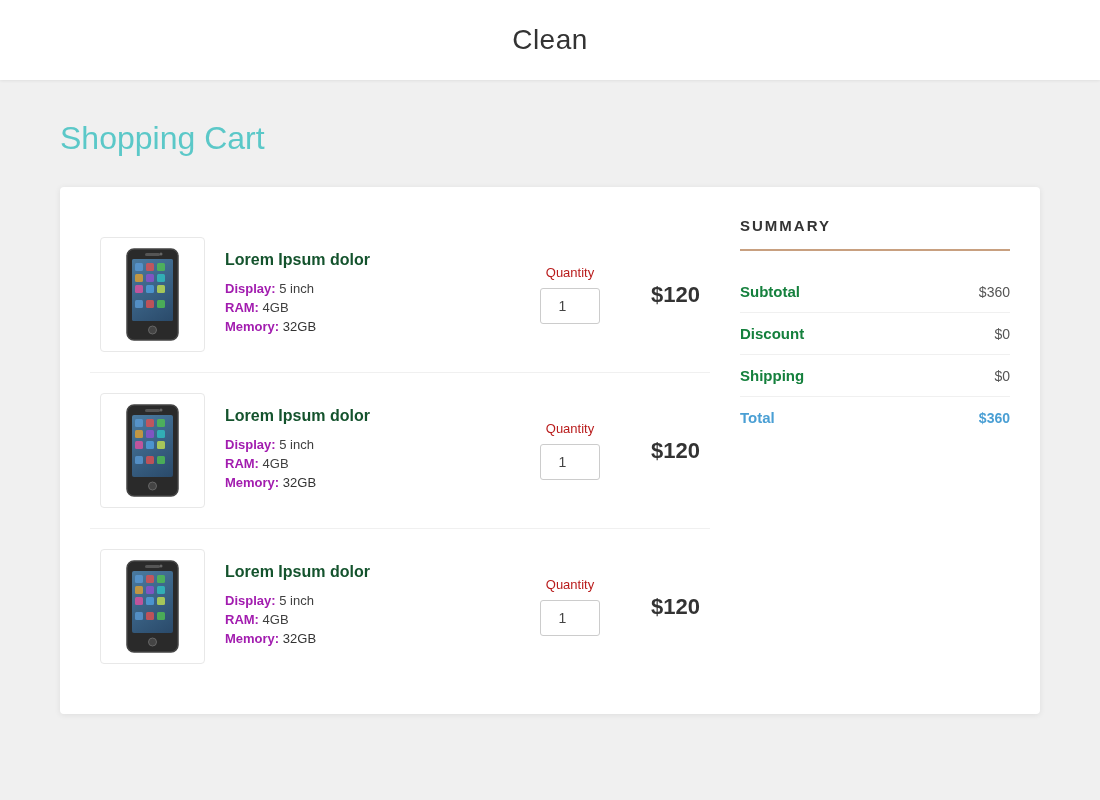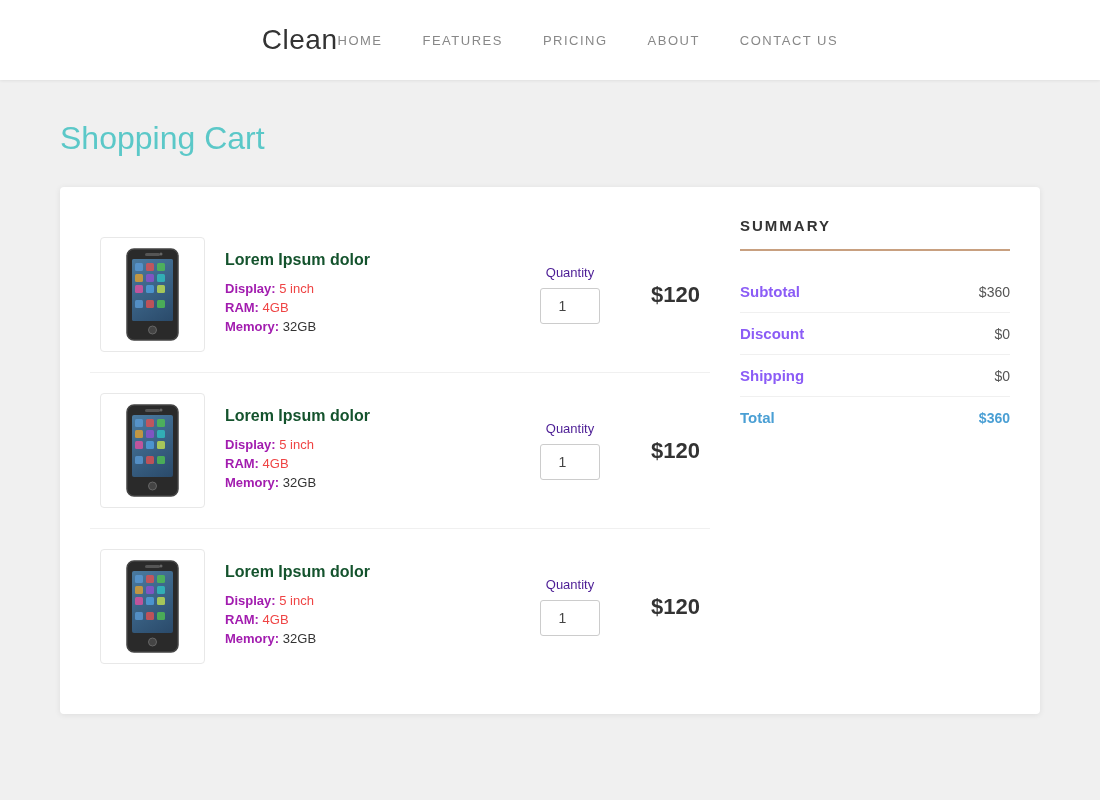--- a/index.html
+++ b/index.html
@@ -103,37 +103,37 @@
       margin-bottom: 12px;
       text-decoration: none;
       display: block;
     }
     .item-spec {
       font-size: 13px;
       color: #555;
       margin-bottom: 4px;
     }
     .item-spec span {
-      color: #ef4444;
+      color: #404040;
     }
     .item-spec strong {
       color: #a21caf;
       font-weight: 600;
     }
 
     .item-quantity {
       display: flex;
       flex-direction: column;
       align-items: center;
       width: 100px;
       flex-shrink: 0;
     }
     .quantity-label {
       font-size: 13px;
-      color: #4c1d95;
+      color: #b91c1c;
       margin-bottom: 8px;
     }
     .quantity-input {
       width: 60px;
       height: 36px;
       border: 1px solid #ccc;
       border-radius: 3px;
       text-align: center;
       font-size: 14px;
       color: #444;
@@ -171,21 +171,21 @@
       align-items: center;
       padding: 12px 0;
       border-bottom: 1px solid #f0f0f0;
     }
     .summary-row:last-of-type {
       border-bottom: none;
     }
     .summary-row-label {
       font-size: 15px;
       font-weight: 600;
-      color: #8b5cf6;
+      color: #15803d;
     }
     .summary-row-value {
       font-size: 14px;
       color: #555;
     }
     .summary-total-label {
       font-size: 15px;
       font-weight: 600;
       color: #4a9fd4;
     }
@@ -208,27 +208,20 @@
       cursor: pointer;
       margin-top: 20px;
       text-align: center;
     }
   </style>
 </head>
 <body>
 
 <nav class="navbar">
   <span class="navbar-brand">Clean</span>
-  <ul class="navbar-nav">
-    <li><a href="#">HOME</a></li>
-    <li><a href="#">FEATURES</a></li>
-    <li><a href="#">PRICING</a></li>
-    <li><a href="#">ABOUT</a></li>
-    <li><a href="#">CONTACT US</a></li>
-  </ul>
 </nav>
 
 <div class="page-content">
   <h1 class="page-title">Shopping Cart</h1>
 
   <div class="cart-container">
 
     <div class="cart-items">
 
       <div class="cart-item">

